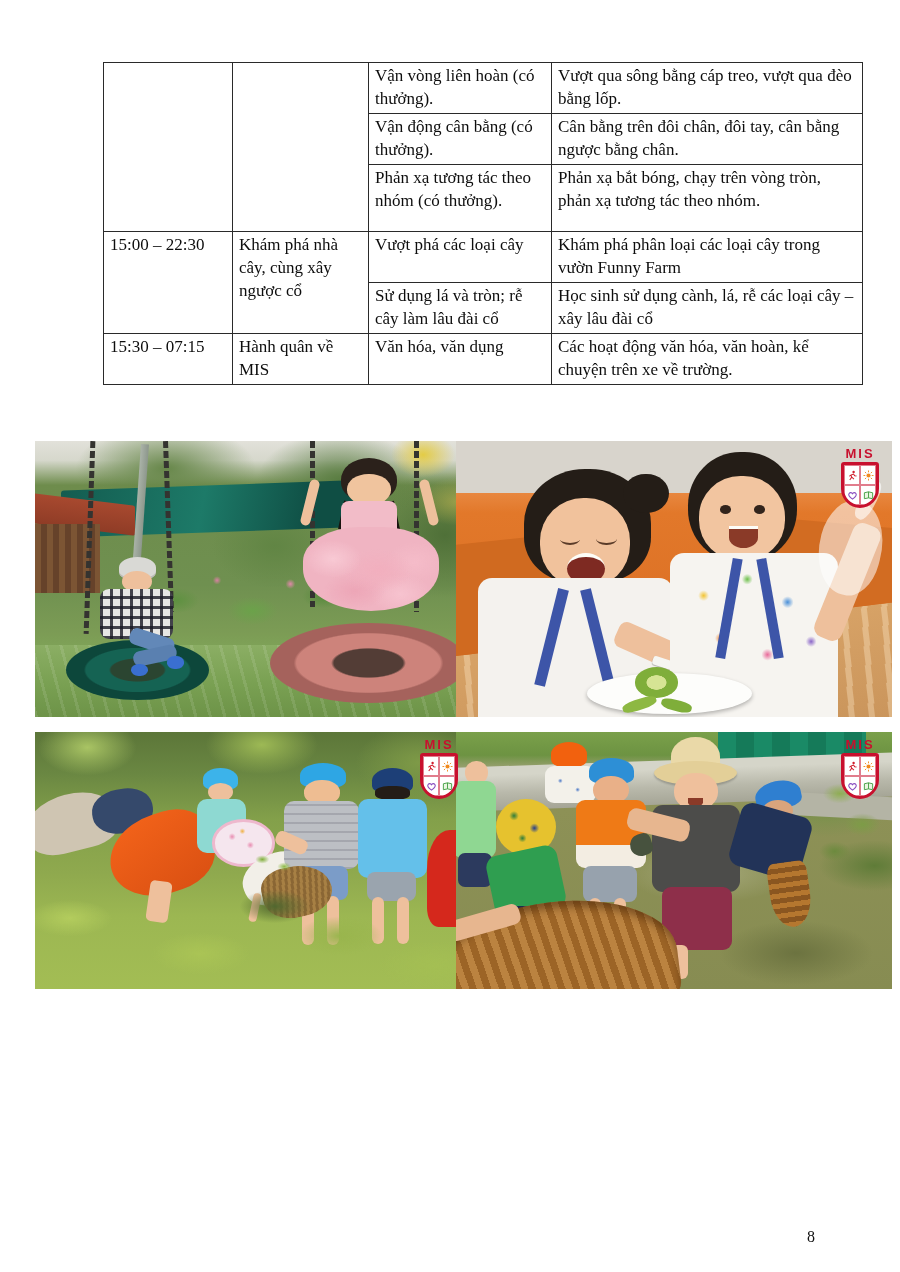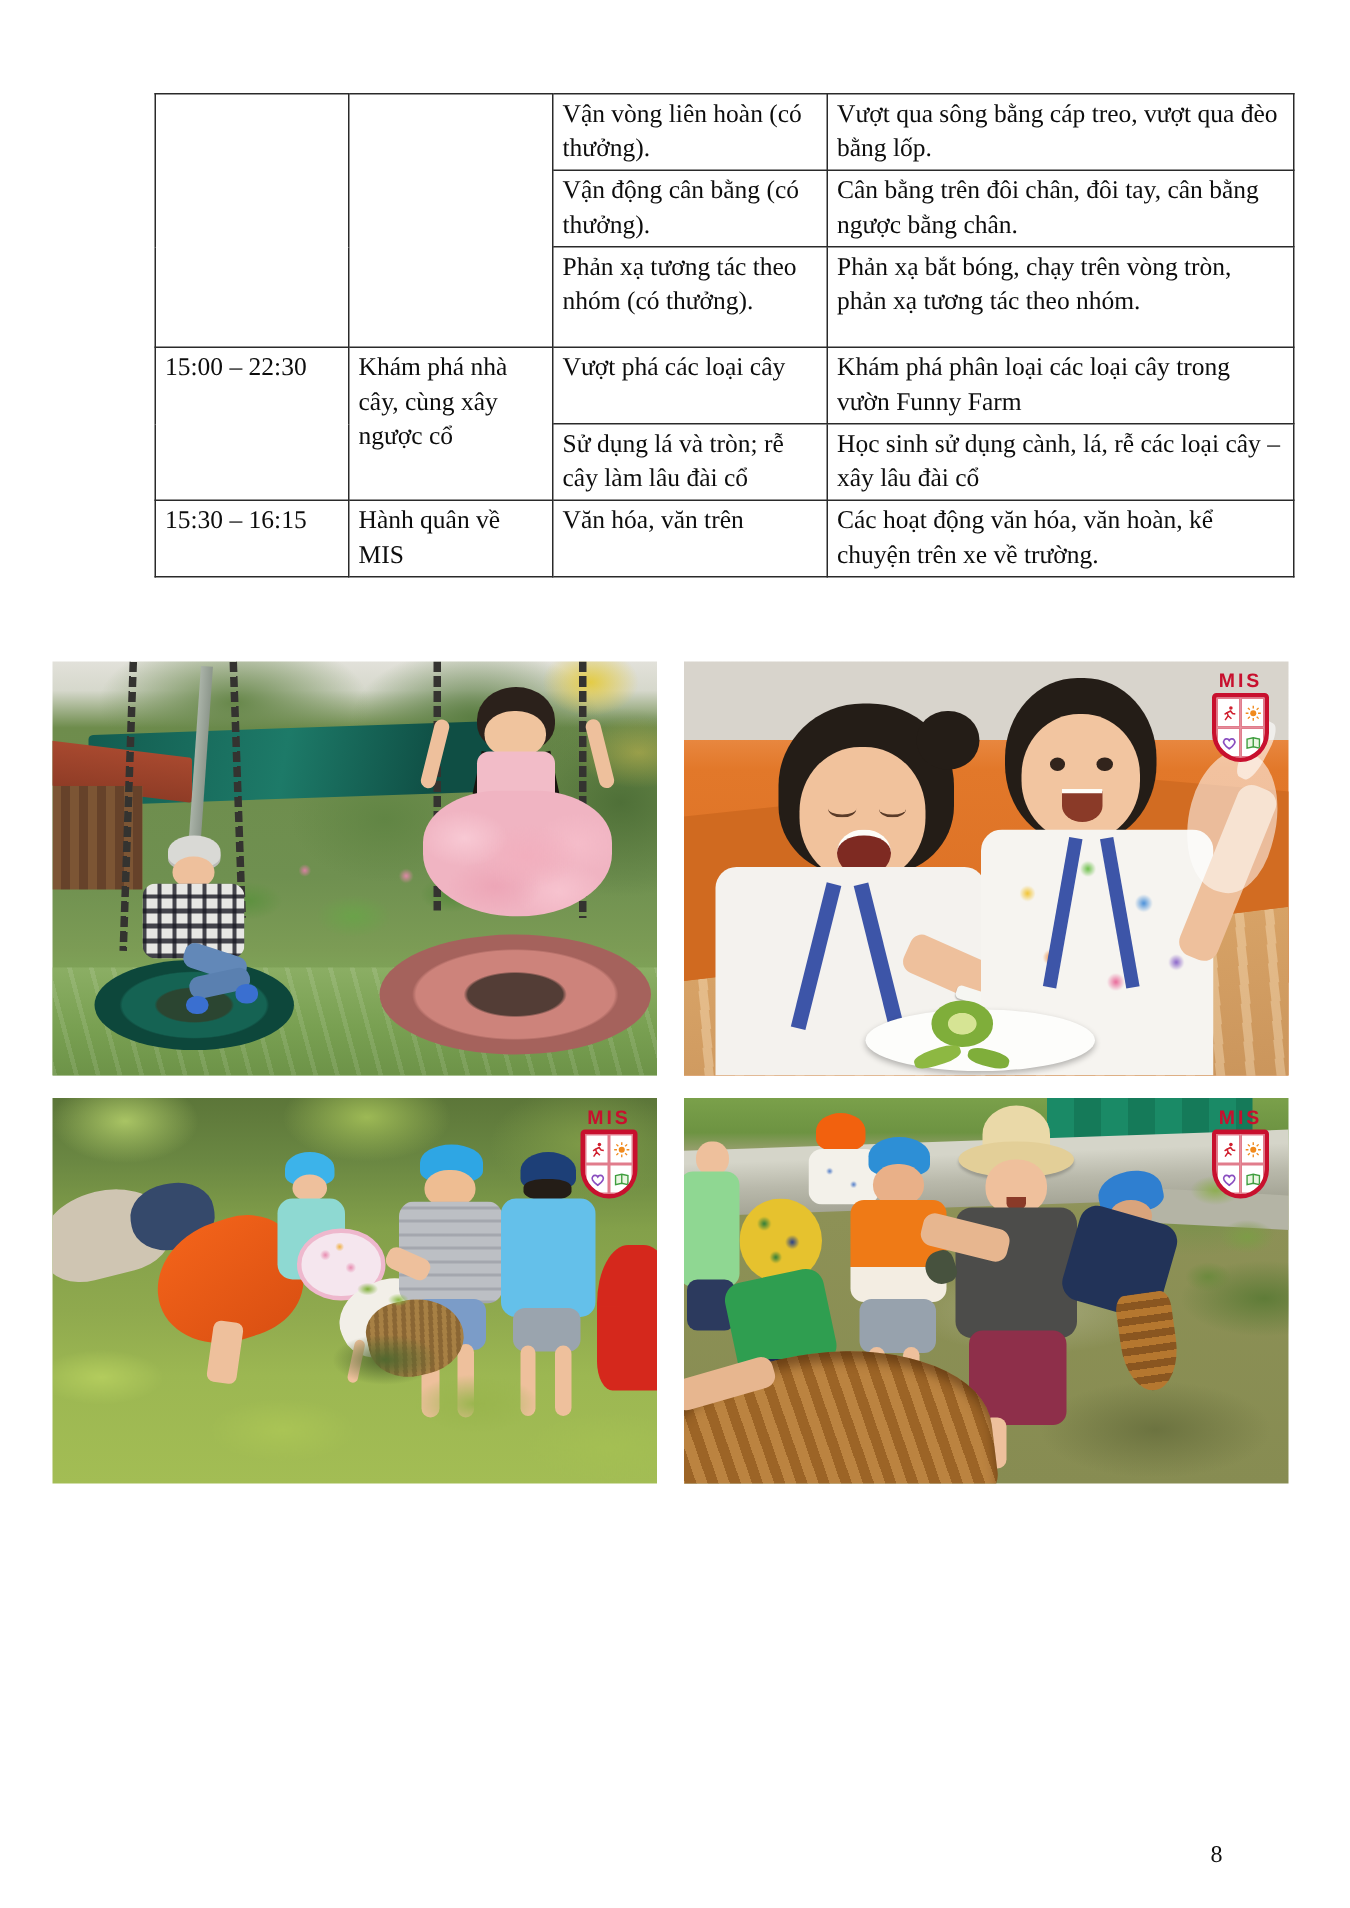--- a/index.html
+++ b/index.html
@@ -6,21 +6,21 @@
   .page{position:relative;width:900px;height:1272px;background:#fff;overflow:hidden;
         font-family:"Liberation Serif","DejaVu Serif",serif;color:#111;}
 
   
   .sched{position:absolute;left:103px;top:62px;width:759px;border-collapse:collapse;
          table-layout:fixed;font-size:17px;line-height:23px;color:#0d0d0d;}
   .sched td{border:1px solid #2a2a2a;vertical-align:top;padding:1px 6px 3px 6px;
             overflow:hidden;}
 
   
-  .photo{position:absolute;overflow:hidden;background:#9ab06a;}
+  .photo{position:absolute;overflow:hidden;background:#9ab06a;padding-left:33px;}
   .photo *{position:absolute;}
   #photo1{left:35px;top:441px;width:403px;height:276px;
     background:
       radial-gradient(46px 32px at 89% 5%, rgba(228,203,62,.95), rgba(228,203,62,0) 70%),
       radial-gradient(60px 34px at 97% 22%, rgba(210,190,80,.5), rgba(210,190,80,0) 70%),
       radial-gradient(120px 60px at 30% 10%, #67874a, rgba(103,135,74,0) 75%),
       radial-gradient(110px 64px at 70% 14%, #5a7d42, rgba(90,125,66,0) 75%),
       radial-gradient(120px 90px at 94% 34%, #4f7038, rgba(79,112,56,0) 70%),
       radial-gradient(90px 60px at 55% 38%, #618544, rgba(97,133,68,0) 70%),
       linear-gradient(180deg,#e2e1da 0%,#d6d8cc 7%,#6e8c4c 16%,#6f9050 52%,#7c9c55 70%,#7fa458 76%,#75994e 100%);}
@@ -96,23 +96,23 @@
       <td rowspan="2">15:00 – 22:30</td>
       <td rowspan="2">Khám phá nhà cây, cùng xây ngược cổ</td>
       <td>Vượt phá các loại cây</td>
       <td>Khám phá phân loại các loại cây trong vườn Funny Farm</td>
     </tr>
     <tr style="height:47px">
       <td>Sử dụng lá và tròn; rễ cây làm lâu đài cổ</td>
       <td>Học sinh sử dụng cành, lá, rễ các loại cây – xây lâu đài cổ</td>
     </tr>
     <tr style="height:48px">
-      <td>15:30 – 16:15</td>
+      <td>15:30 – 07:15</td>
       <td>Hành quân về MIS</td>
-      <td>Văn hóa, văn trên</td>
+      <td>Văn hóa, văn dụng</td>
       <td>Các hoạt động văn hóa, văn hoàn, kể chuyện trên xe về trường.</td>
     </tr>
   </tbody>
     </table>
 
   <div class="photo" id="photo1">
     <div style="left:6%;top:16%;width:72%;height:17%;background:linear-gradient(100deg,#135c50,#1d7a68 45%,#0f4e44 80%);transform:skewY(-2deg);border-radius:3px;"></div>
     <div style="left:-2%;top:21%;width:25%;height:11%;background:linear-gradient(180deg,#a8492f,#8f3c26);transform:skewY(7deg);border-radius:2px;"></div>
     <div style="left:0;top:30%;width:15%;height:25%;background:repeating-linear-gradient(90deg,#7c5534 0 6px,#66422a 6px 12px);"></div>
     <div style="left:22%;top:48%;width:58%;height:22%;background:radial-gradient(32px 18px at 18% 45%,#5e9140,rgba(0,0,0,0) 70%),radial-gradient(36px 20px at 48% 62%,#6ba24a,rgba(0,0,0,0) 70%),radial-gradient(30px 17px at 76% 38%,#578a3c,rgba(0,0,0,0) 70%),radial-gradient(7px 7px at 63% 18%,#e089a8,rgba(0,0,0,0) 70%),radial-gradient(6px 6px at 34% 12%,#d981a2,rgba(0,0,0,0) 70%);"></div>

